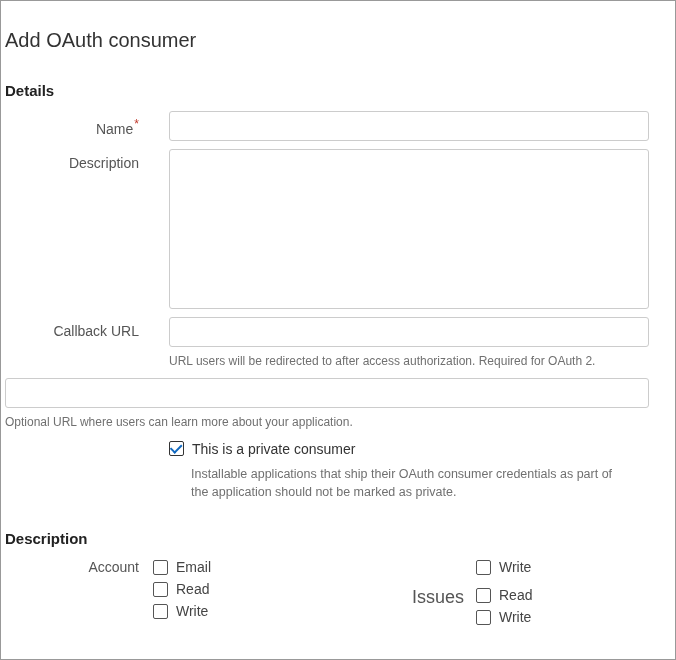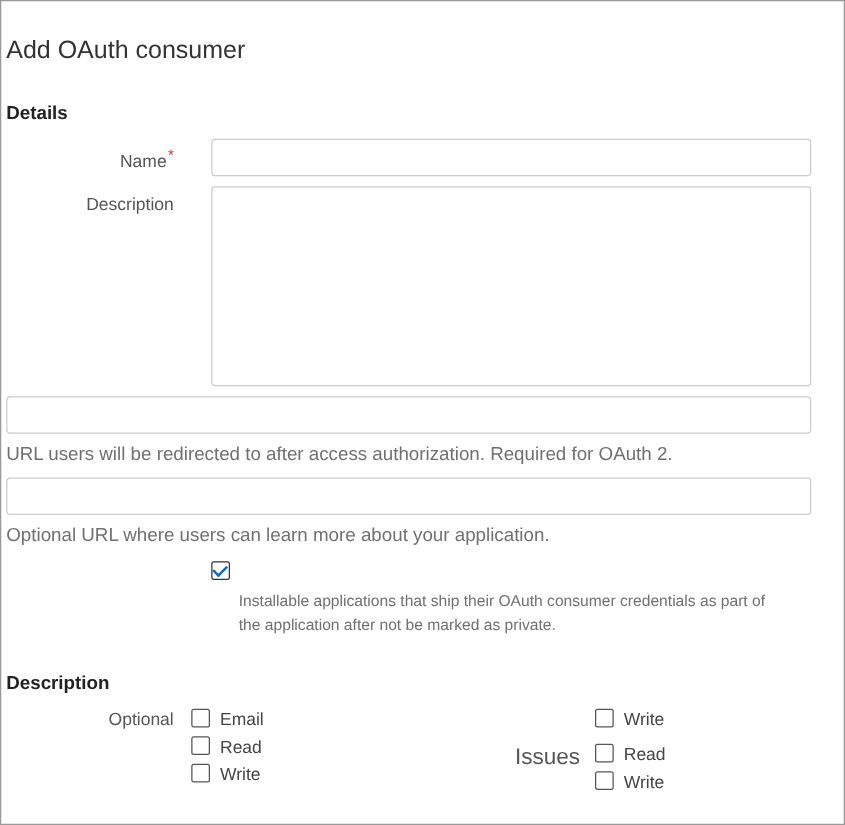--- a/index.html
+++ b/index.html
@@ -63,21 +63,21 @@
     font-family: inherit;
     color: #333;
     background: #fff;
   }
   textarea.text-input {
     height: 160px;
     resize: none;
   }
   .help-text {
     color: #707070;
-    font-size: 15px;
+    font-size: 12px;
     margin-top: 6px;
     line-height: 1.4;
   }
   .checkbox-line {
     display: flex;
     align-items: center;
     gap: 8px;
     margin-top: 2px;
   }
   .chk {
@@ -184,47 +184,49 @@
   </div>
 
   <div class="form-row">
     <div class="form-label">Description</div>
     <div class="form-control-wrap">
       <textarea class="text-input" value="" style=""></textarea>
     </div>
   </div>
 
   <div class="form-row">
+    <div class="form-label">Callback URL</div>
     <div class="form-control-wrap">
       <input type="text" class="text-input" value="" style="">
       <div class="help-text">URL users will be redirected to after access authorization. Required for OAuth 2.</div>
     </div>
   </div>
 
   <div class="form-row">
     <div class="form-control-wrap">
       <input type="text" class="text-input" value="" style="">
       <div class="help-text">Optional URL where users can learn more about your application.</div>
     </div>
   </div>
 
   <div class="form-row" style="margin-top:6px;">
     <div class="form-label"></div>
     <div class="form-control-wrap">
       <div class="checkbox-line">
         <span class="chk checked"></span>
+        <span class="chk-label">This is a private consumer</span>
       </div>
-      <div class="sub-help">Installable applications that ship their OAuth consumer credentials as part of the application after not be marked as private.</div>
+      <div class="sub-help">Installable applications that ship their OAuth consumer credentials as part of the application should not be marked as private.</div>
     </div>
   </div>
 
   <h2 class="section-title" style="margin-top:28px;">Description</h2>
 
   <div class="perm-row">
-    <div class="perm-label">Optional</div>
+    <div class="perm-label">Account</div>
     <div class="perm-cols">
 
       <div class="perm-col">
         <div class="perm-line">
           <div class="perm-checks">
             <div class="perm-item">
               <span class="chk"></span>
               <span class="perm-item-label">Email</span>
             </div>
             <div class="perm-item">

